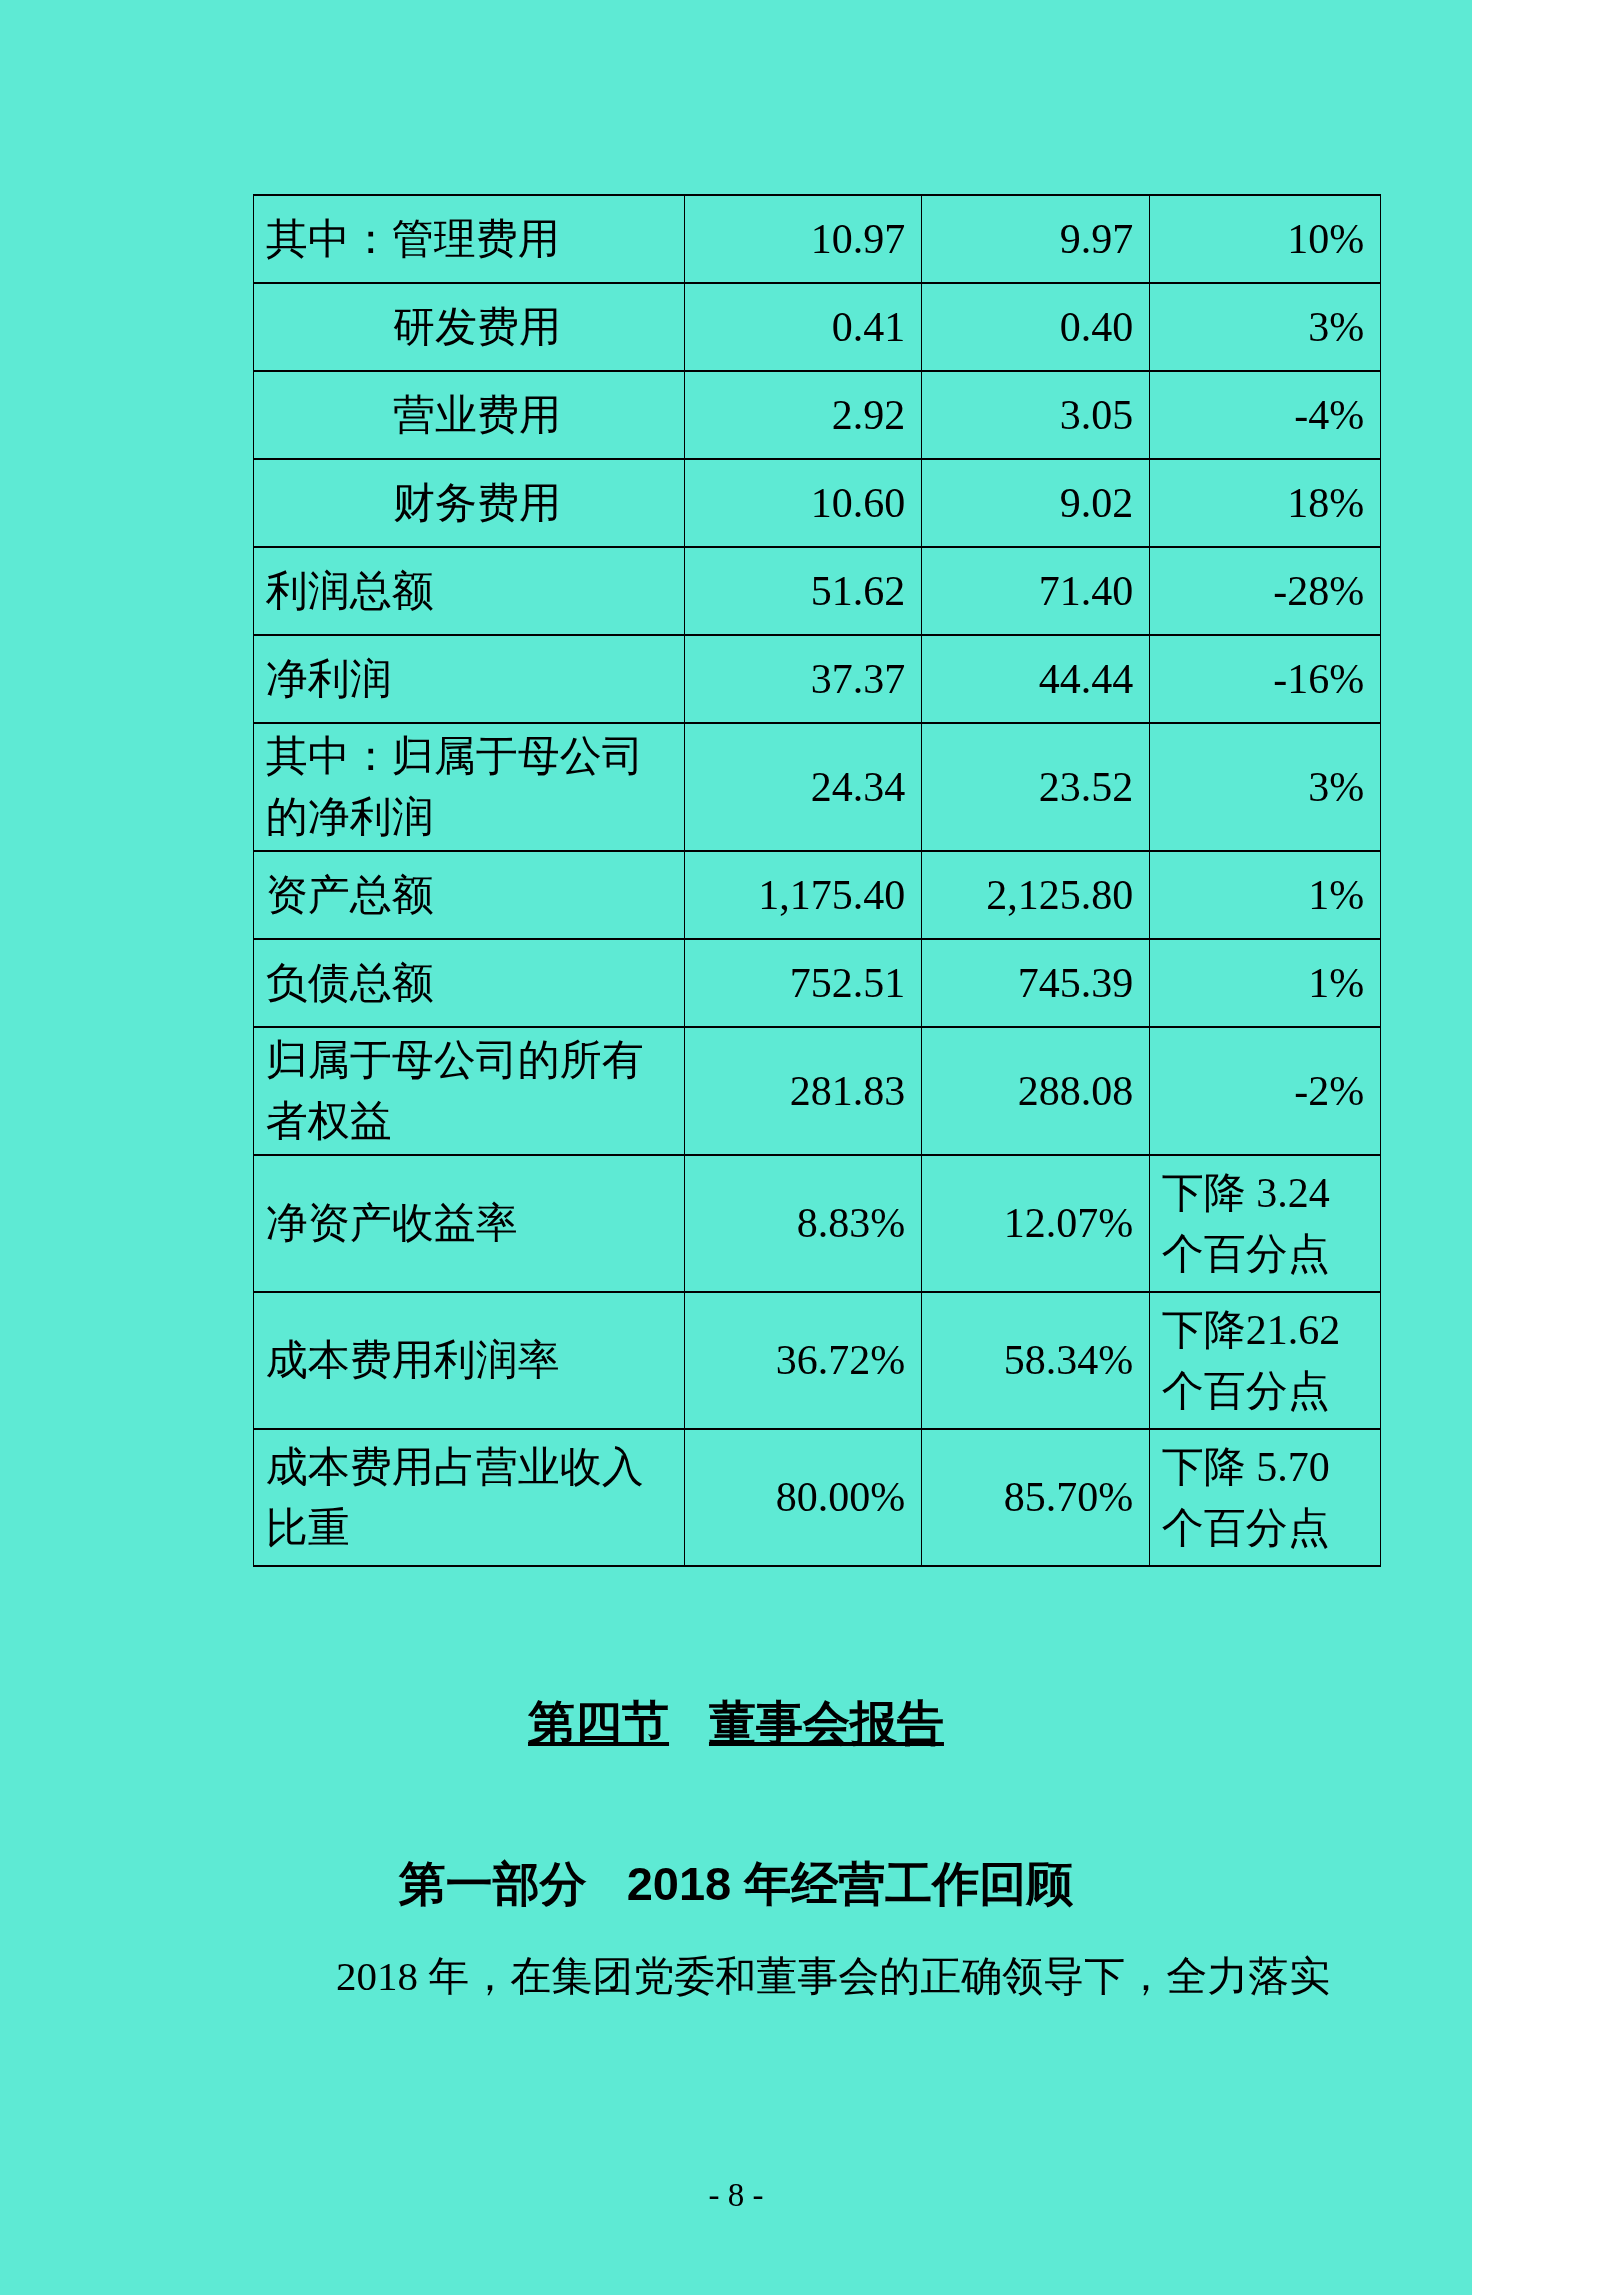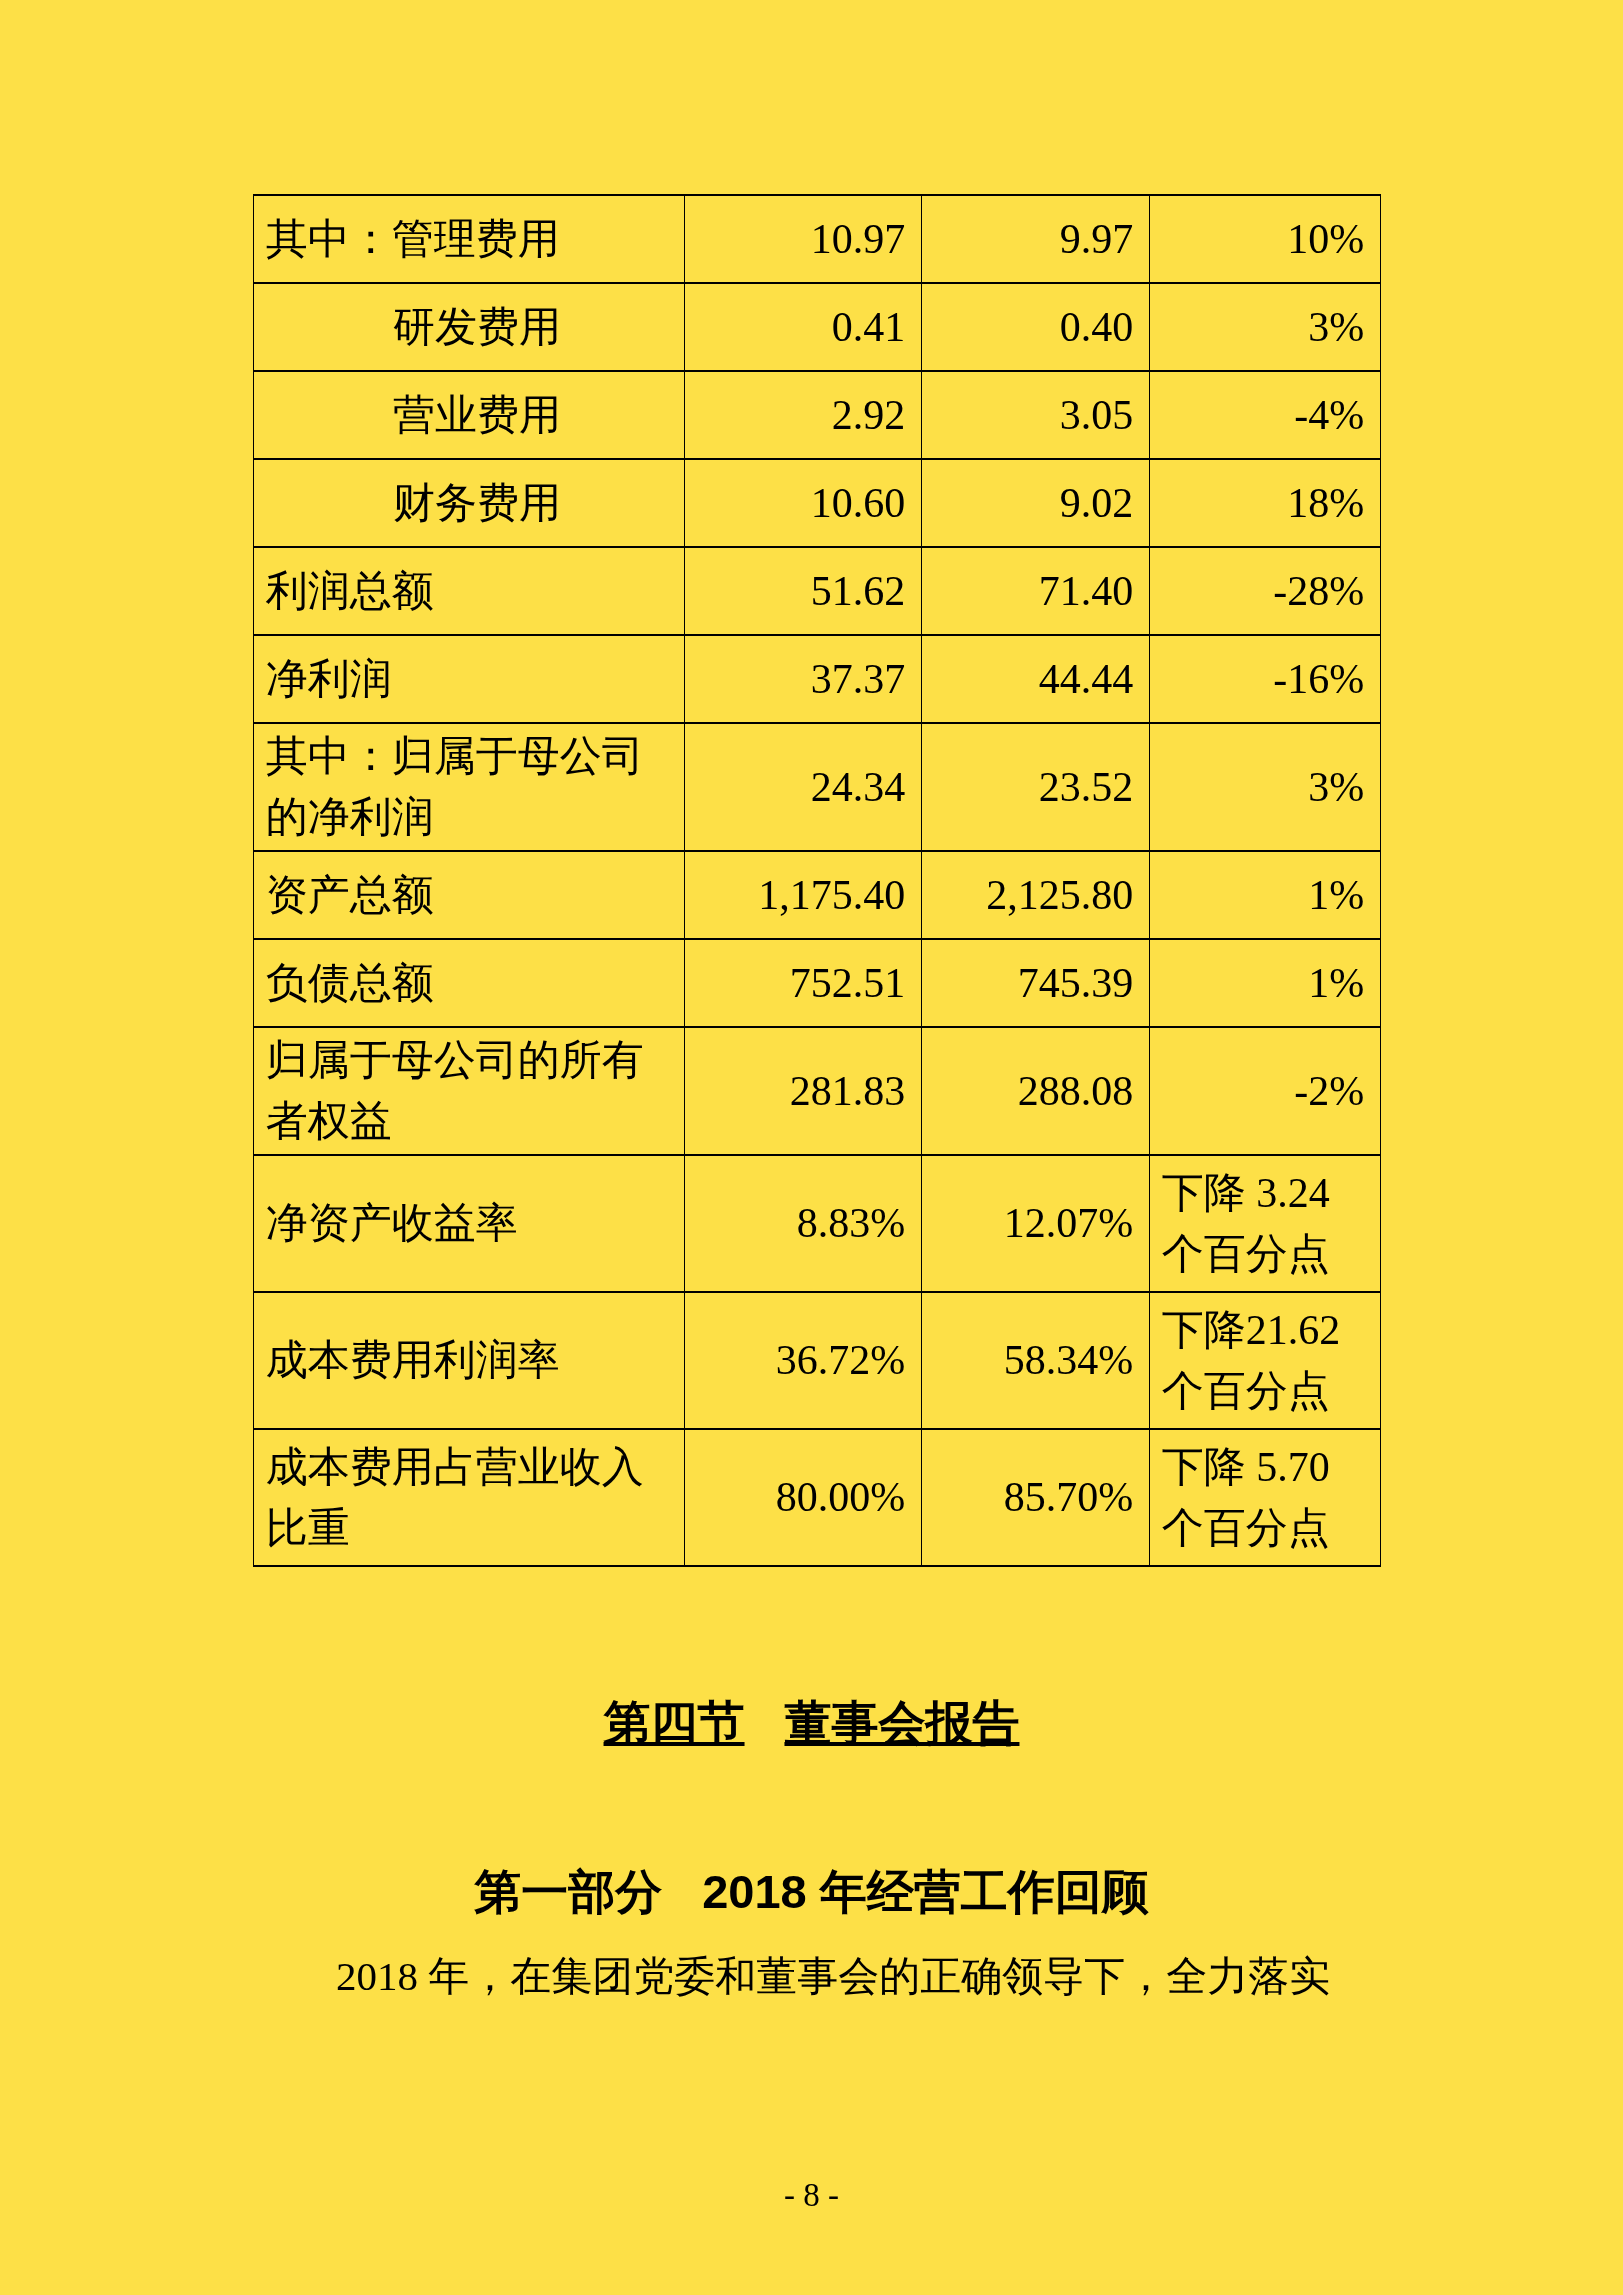--- a/index.html
+++ b/index.html
@@ -1,21 +1,21 @@
 <!DOCTYPE html>
 <html style="font-size:10.5px"><head>
 <meta charset="utf-8">
 <style>
   * { margin: 0; padding: 0; box-sizing: border-box; }
   html, body { background: #ffffff; }
   .page {
     position: relative;
-    width: 1623px;
+    width: 1472px;
     height: 2295px;
-    background: #fde047;
+    background: #5eead4;
     color: #000000;
     font-family: "Liberation Serif", "DejaVu Serif", serif;
     overflow: hidden;
   }
 
   
   table.fin-table {
     position: absolute;
     left: 253px;
     top: 194px;
@@ -60,21 +60,21 @@
     left: 0;
     width: 100%;
     text-align: center;
     font-family: "Liberation Sans", "DejaVu Sans", sans-serif;
     font-weight: bold;
     font-size: 47px;
     line-height: 1.1;
     white-space: nowrap;
   }
   .sec-heading { top: 1697px; text-decoration: underline; }
-  .sub-heading { top: 1858px; margin-top: 8px; }
+  .sub-heading { top: 1858px; }
   .heading-gap { display: inline-block; width: 0.85em; }
 
   .body-paragraph {
     position: absolute;
     left: 250px;
     top: 1951px;
     width: 1157px;
     font-size: 41px;
     line-height: 1.25;
     text-indent: 86px;

